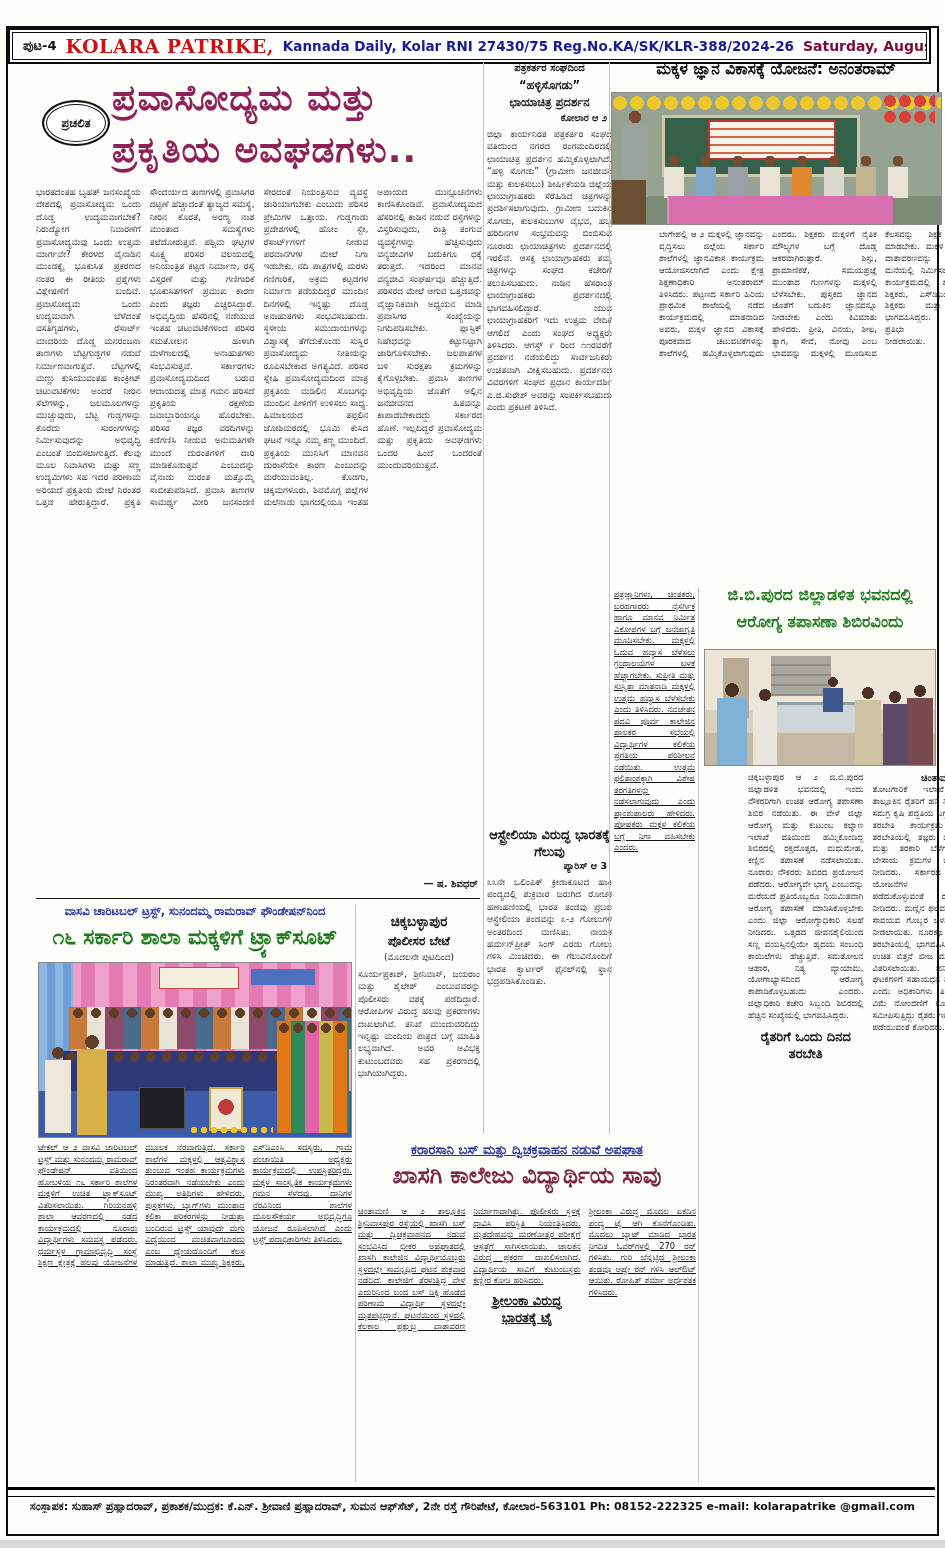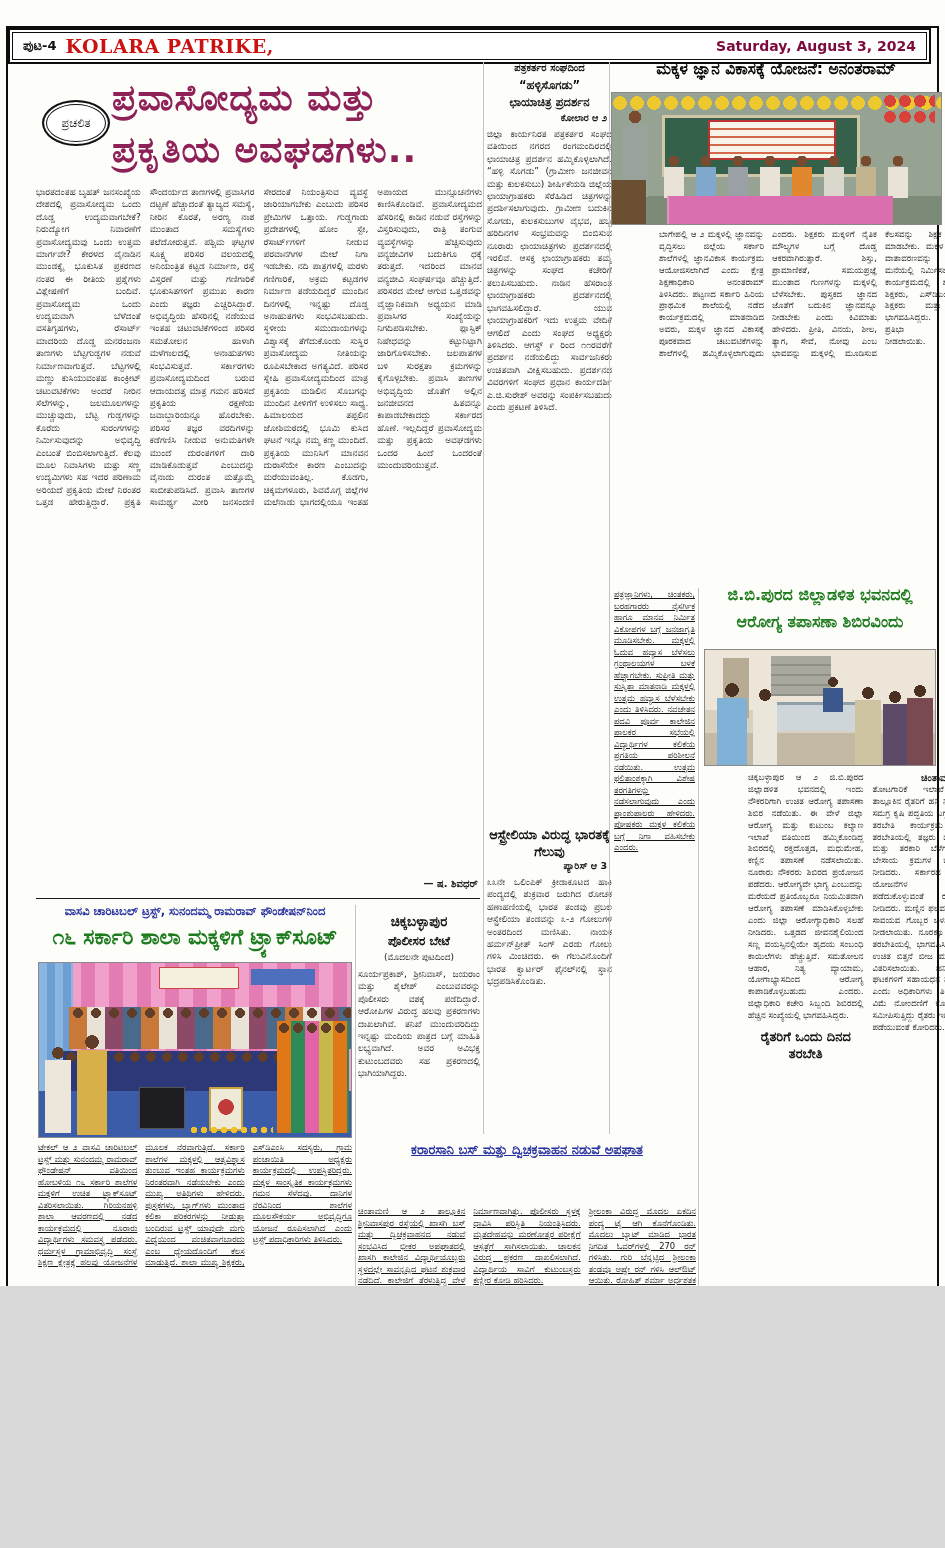--- a/index.html
+++ b/index.html
@@ -1,30 +1,30 @@
 <!DOCTYPE html>
 <html><head>
 <meta charset="utf-8">
 <style>
   html,body{margin:0;padding:0;background:#d9d9d9;}
-  #page{position:relative;width:945px;height:1286px;margin:0 auto;background:#fdfdf9;
+  #page{position:relative;width:945px;height:1540px;margin:0 auto;background:#fdfdf9;
         font-family:"DejaVu Sans",sans-serif;overflow:hidden;color:#141414;}
   .abs{position:absolute;}
   .frame{border:2px solid #0d0d0d;}
   
   .hdr-outer{left:8px;top:28px;width:923px;height:36px;border:2px solid #0d0d0d;background:#fff;padding:2px;box-sizing:border-box;}
   .hdr-inner{border:1px solid #0d0d0d;height:100%;display:flex;align-items:center;gap:9px;padding:0 10px;box-sizing:border-box;white-space:nowrap;overflow:hidden;}
   .hdr-page{font-weight:bold;font-size:13px;color:#111;}
   .hdr-brand{font-family:"DejaVu Serif",serif;font-weight:bold;font-size:19px;color:#cc1111;letter-spacing:.5px;}
   .hdr-info{font-weight:bold;font-size:13.5px;color:#1b1b96;}
   .hdr-date{margin-left:auto;font-weight:bold;font-size:14px;color:#7d0a3c;}
   
   .main-hl{font-weight:bold;font-size:36px;line-height:52px;color:#8e2158;letter-spacing:1px;}
   .badge{border:2px solid #111;border-radius:50%;display:flex;align-items:center;justify-content:center;
-         font-size:11.5px;font-weight:normal;color:#111;background:#fff;box-shadow:inset 0 0 0 2px #fff,inset 0 0 0 3px #111;}
+         font-size:11.5px;font-weight:bold;color:#111;background:#fff;box-shadow:inset 0 0 0 2px #fff,inset 0 0 0 3px #111;}
   .jt{text-align:justify;overflow:hidden;}
   .f9{font-size:9px;line-height:12.4px;}
   .f86{font-size:8.6px;line-height:11.9px;padding-left:48px;}
   .f84{font-size:8.4px;line-height:11.5px;text-decoration:underline;}
   .c2{column-count:2;column-gap:9px;}
   .c3{column-count:3;column-gap:8px;}
   .c4{column-count:4;column-gap:9px;}
   .kick-bold{font-weight:bold;text-align:center;}
   .dateline{font-size:9.5px;font-weight:bold;text-align:right;padding-right:14px;}
   .subhead{font-weight:bold;font-size:13px;line-height:17px;text-align:center;color:#111;margin:4px 0;}
@@ -41,20 +41,21 @@
 <body>
 
 <div id="page">
 
   <div class="abs frame" style="left:6px;top:26px;width:929px;height:1506px;"></div>
 
   <div class="abs hdr-outer">
     <div class="hdr-inner">
       <span class="hdr-page">ಪುಟ-4</span>
       <span class="hdr-brand">KOLARA PATRIKE,</span>
+      <span class="hdr-info">Kannada Daily, Kolar  RNI 27430/75 Reg.No.KA/SK/KLR-388/2024-26</span>
       <span class="hdr-date">Saturday, August 3, 2024</span>
     </div>
   </div>
 
   <div class="abs badge" style="left:42px;top:100px;width:64px;height:42px;">ಪ್ರಚಲಿತ</div>
   <div class="abs main-hl" style="left:112px;top:72px;width:372px;">ಪ್ರವಾಸೋದ್ಯಮ ಮತ್ತು</div>
   <div class="abs main-hl" style="left:112px;top:124px;width:380px;">ಪ್ರಕೃತಿಯ ಅವಘಡಗಳು..</div>
   <div class="abs jt f9 c4" style="left:36px;top:186px;width:446px;height:688px;">ಭಾರತದಂತಹ ಬೃಹತ್ ಜನಸಂಖ್ಯೆಯ ದೇಶದಲ್ಲಿ ಪ್ರವಾಸೋದ್ಯಮ ಒಂದು ದೊಡ್ಡ ಉದ್ಯಮವಾಗಬೇಕೆ? ನಿರುದ್ಯೋಗ ನಿವಾರಣೆಗೆ ಪ್ರವಾಸೋದ್ಯಮವು ಒಂದು ಉತ್ತಮ ಮಾರ್ಗವೇ? ಕೇರಳದ ವೈನಾಡಿನ ಮುಂಡಕ್ಕೈ ಭೂಕುಸಿತ ಪ್ರಕರಣದ ನಂತರ ಈ ರೀತಿಯ ಪ್ರಶ್ನೆಗಳು ವಿಶ್ಲೇಷಣೆಗೆ ಬಂದಿವೆ. ಪ್ರವಾಸೋದ್ಯಮ ಒಂದು ಉದ್ಯಮವಾಗಿ ಬೆಳೆದಂತೆ ವಸತಿಗೃಹಗಳು, ರೆಸಾರ್ಟ್ ಮಾದರಿಯ ದೊಡ್ಡ ಮನರಂಜನಾ ತಾಣಗಳು ಬೆಟ್ಟಗುಡ್ಡಗಳ ನಡುವೆ ನಿರ್ಮಾಣವಾಗುತ್ತವೆ. ಬೆಟ್ಟಗಳಲ್ಲಿ ಮಣ್ಣು ಕುಸಿಯುವಂತಹ ಕಾಂಕ್ರೀಟ್ ಚಟುವಟಿಕೆಗಳು ಅಂದರೆ ನೀರಿನ ಸೆಲೆಗಳನ್ನು, ಜಲಮೂಲಗಳನ್ನು ಮುಚ್ಚುವುದು, ಬೆಟ್ಟ ಗುಡ್ಡಗಳನ್ನು ಕೊರೆದು ಸುರಂಗಗಳನ್ನು ನಿರ್ಮಿಸುವುದನ್ನು ಅಭಿವೃದ್ಧಿ ಎಂಬಂತೆ ಬಿಂಬಿಸಲಾಗುತ್ತಿದೆ. ಕೆಲವು ಮೂಲ ನಿವಾಸಿಗಳು ಮತ್ತು ಸಣ್ಣ ಉದ್ಯಮಿಗಳು ಸಹ ಇದರ ಪರಿಣಾಮ ಅರಿಯದೆ ಪ್ರಕೃತಿಯ ಮೇಲೆ ನಿರಂತರ ಒತ್ತಡ ಹೇರುತ್ತಿದ್ದಾರೆ. ಪ್ರಕೃತಿ ಸೌಂದರ್ಯದ ತಾಣಗಳಲ್ಲಿ ಪ್ರವಾಸಿಗರ ದಟ್ಟಣೆ ಹೆಚ್ಚಾದಂತೆ ತ್ಯಾಜ್ಯದ ಸಮಸ್ಯೆ, ನೀರಿನ ಕೊರತೆ, ಅರಣ್ಯ ನಾಶ ಮುಂತಾದ ಸಮಸ್ಯೆಗಳು ತಲೆದೋರುತ್ತವೆ. ಪಶ್ಚಿಮ ಘಟ್ಟಗಳ ಸೂಕ್ಷ್ಮ ಪರಿಸರ ವಲಯದಲ್ಲಿ ಅನಿಯಂತ್ರಿತ ಕಟ್ಟಡ ನಿರ್ಮಾಣ, ರಸ್ತೆ ವಿಸ್ತರಣೆ ಮತ್ತು ಗಣಿಗಾರಿಕೆ ಭೂಕುಸಿತಗಳಿಗೆ ಪ್ರಮುಖ ಕಾರಣ ಎಂದು ತಜ್ಞರು ಎಚ್ಚರಿಸಿದ್ದಾರೆ. ಅಭಿವೃದ್ಧಿಯ ಹೆಸರಿನಲ್ಲಿ ನಡೆಯುವ ಇಂತಹ ಚಟುವಟಿಕೆಗಳಿಂದ ಪರಿಸರ ಸಮತೋಲನ ಹಾಳಾಗಿ ಮಳೆಗಾಲದಲ್ಲಿ ಅನಾಹುತಗಳು ಸಂಭವಿಸುತ್ತವೆ. ಸರ್ಕಾರಗಳು ಪ್ರವಾಸೋದ್ಯಮದಿಂದ ಬರುವ ಆದಾಯದತ್ತ ಮಾತ್ರ ಗಮನ ಹರಿಸದೆ ಪ್ರಕೃತಿಯ ರಕ್ಷಣೆಯ ಜವಾಬ್ದಾರಿಯನ್ನೂ ಹೊರಬೇಕು. ಪರಿಸರ ತಜ್ಞರ ವರದಿಗಳನ್ನು ಕಡೆಗಣಿಸಿ ನೀಡುವ ಅನುಮತಿಗಳೇ ಮುಂದೆ ದುರಂತಗಳಿಗೆ ದಾರಿ ಮಾಡಿಕೊಡುತ್ತವೆ ಎಂಬುದನ್ನು ವೈನಾಡು ದುರಂತ ಮತ್ತೊಮ್ಮೆ ಸಾಬೀತುಪಡಿಸಿದೆ. ಪ್ರವಾಸಿ ತಾಣಗಳ ಸಾಮರ್ಥ್ಯ ಮೀರಿ ಜನಸಂದಣಿ ಸೇರದಂತೆ ನಿಯಂತ್ರಿಸುವ ವ್ಯವಸ್ಥೆ ಜಾರಿಯಾಗಬೇಕು ಎಂಬುದು ಪರಿಸರ ಪ್ರೇಮಿಗಳ ಒತ್ತಾಯ. ಗುಡ್ಡಗಾಡು ಪ್ರದೇಶಗಳಲ್ಲಿ ಹೋಂ ಸ್ಟೇ, ರೆಸಾರ್ಟ್‌ಗಳಿಗೆ ನೀಡುವ ಪರವಾನಗಿಗಳ ಮೇಲೆ ನಿಗಾ ಇಡಬೇಕು. ನದಿ ಪಾತ್ರಗಳಲ್ಲಿ ಮರಳು ಗಣಿಗಾರಿಕೆ, ಅಕ್ರಮ ಕಟ್ಟಡಗಳ ನಿರ್ಮಾಣ ತಡೆಯದಿದ್ದರೆ ಮುಂದಿನ ದಿನಗಳಲ್ಲಿ ಇನ್ನಷ್ಟು ದೊಡ್ಡ ಅನಾಹುತಗಳು ಸಂಭವಿಸಬಹುದು. ಸ್ಥಳೀಯ ಸಮುದಾಯಗಳನ್ನು ವಿಶ್ವಾಸಕ್ಕೆ ತೆಗೆದುಕೊಂಡು ಸುಸ್ಥಿರ ಪ್ರವಾಸೋದ್ಯಮ ನೀತಿಯನ್ನು ರೂಪಿಸಬೇಕಾದ ಅಗತ್ಯವಿದೆ. ಪರಿಸರ ಸ್ನೇಹಿ ಪ್ರವಾಸೋದ್ಯಮದಿಂದ ಮಾತ್ರ ಪ್ರಕೃತಿಯ ಮಡಿಲಿನ ಸೊಬಗನ್ನು ಮುಂದಿನ ಪೀಳಿಗೆಗೆ ಉಳಿಸಲು ಸಾಧ್ಯ. ಹಿಮಾಲಯದ ತಪ್ಪಲಿನ ಜೋಶಿಮಠದಲ್ಲಿ ಭೂಮಿ ಕುಸಿದ ಘಟನೆ ಇನ್ನೂ ನಮ್ಮ ಕಣ್ಣ ಮುಂದಿದೆ. ಪ್ರಕೃತಿಯ ಮುನಿಸಿಗೆ ಮಾನವನ ದುರಾಸೆಯೇ ಕಾರಣ ಎಂಬುದನ್ನು ಮರೆಯುವಂತಿಲ್ಲ. ಕೊಡಗು, ಚಿಕ್ಕಮಗಳೂರು, ಶಿವಮೊಗ್ಗ ಜಿಲ್ಲೆಗಳ ಮಲೆನಾಡು ಭಾಗದಲ್ಲಿಯೂ ಇಂತಹ ಅಪಾಯದ ಮುನ್ಸೂಚನೆಗಳು ಕಾಣಿಸಿಕೊಂಡಿವೆ. ಪ್ರವಾಸೋದ್ಯಮದ ಹೆಸರಿನಲ್ಲಿ ಕಾಡಿನ ನಡುವೆ ರಸ್ತೆಗಳನ್ನು ವಿಸ್ತರಿಸುವುದು, ರಾತ್ರಿ ತಂಗುವ ವ್ಯವಸ್ಥೆಗಳನ್ನು ಹೆಚ್ಚಿಸುವುದು ವನ್ಯಜೀವಿಗಳ ಬದುಕಿಗೂ ಧಕ್ಕೆ ತರುತ್ತದೆ. ಇದರಿಂದ ಮಾನವ ವನ್ಯಜೀವಿ ಸಂಘರ್ಷವೂ ಹೆಚ್ಚುತ್ತಿದೆ. ಪರಿಸರದ ಮೇಲೆ ಆಗುವ ಒತ್ತಡವನ್ನು ವೈಜ್ಞಾನಿಕವಾಗಿ ಅಧ್ಯಯನ ಮಾಡಿ ಪ್ರವಾಸಿಗರ ಸಂಖ್ಯೆಯನ್ನು ನಿಗದಿಪಡಿಸಬೇಕು. ಪ್ಲಾಸ್ಟಿಕ್ ನಿಷೇಧವನ್ನು ಕಟ್ಟುನಿಟ್ಟಾಗಿ ಜಾರಿಗೊಳಿಸಬೇಕು. ಜಲಪಾತಗಳ ಬಳಿ ಸುರಕ್ಷತಾ ಕ್ರಮಗಳನ್ನು ಕೈಗೊಳ್ಳಬೇಕು. ಪ್ರವಾಸಿ ತಾಣಗಳ ಅಭಿವೃದ್ಧಿಯ ಜೊತೆಗೆ ಅಲ್ಲಿನ ಜನಜೀವನದ ಹಿತವನ್ನೂ ಕಾಪಾಡಬೇಕಾದದ್ದು ಸರ್ಕಾರದ ಹೊಣೆ. ಇಲ್ಲದಿದ್ದರೆ ಪ್ರವಾಸೋದ್ಯಮ ಮತ್ತು ಪ್ರಕೃತಿಯ ಅವಘಡಗಳು ಒಂದರ ಹಿಂದೆ ಒಂದರಂತೆ ಮುಂದುವರಿಯುತ್ತವೆ.</div>
   <div class="abs byline" style="left:356px;top:878px;width:122px;">— ಷ. ಶಿವಧರ್</div>
   <div class="abs hrule" style="left:36px;top:898px;width:444px;"></div>
@@ -131,20 +132,21 @@
     <div style="position:absolute;left:150px;bottom:2px;width:84px;height:10px;background-image:radial-gradient(circle 3.5px at 5px 5px,#f2c12c 96%,rgba(0,0,0,0) 97%);background-size:10px 10px;background-repeat:repeat-x;"></div>
   </div>
   <div class="abs jt f84 c3" style="left:38px;top:1142px;width:314px;height:340px;">ಟೇಕಲ್ ಆ ೨   ವಾಸವಿ ಚಾರಿಟಬಲ್ ಟ್ರಸ್ಟ್ ಮತ್ತು ಸುನಂದಮ್ಮ ರಾಮರಾವ್ ಫೌಂಡೇಷನ್ ವತಿಯಿಂದ ಹೋಬಳಿಯ ೧೬ ಸರ್ಕಾರಿ ಶಾಲೆಗಳ ಮಕ್ಕಳಿಗೆ ಉಚಿತ ಟ್ರ್ಯಾಕ್‌ಸೂಟ್ ವಿತರಿಸಲಾಯಿತು. ಗಿರಿಯನಹಳ್ಳಿ ಶಾಲಾ ಆವರಣದಲ್ಲಿ ನಡೆದ ಕಾರ್ಯಕ್ರಮದಲ್ಲಿ ನೂರಾರು ವಿದ್ಯಾರ್ಥಿಗಳು ಸಮವಸ್ತ್ರ ಪಡೆದರು. ಧರ್ಮಸ್ಥಳ ಗ್ರಾಮಾಭಿವೃದ್ಧಿ ಸಂಸ್ಥೆ ಶಿಕ್ಷಣ ಕ್ಷೇತ್ರಕ್ಕೆ ಹಲವು ಯೋಜನೆಗಳ ಮೂಲಕ ನೆರವಾಗುತ್ತಿದೆ. ಸರ್ಕಾರಿ ಶಾಲೆಗಳ ಮಕ್ಕಳಲ್ಲಿ ಆತ್ಮವಿಶ್ವಾಸ ತುಂಬುವ ಇಂತಹ ಕಾರ್ಯಕ್ರಮಗಳು ನಿರಂತರವಾಗಿ ನಡೆಯಬೇಕು ಎಂದು ಮುಖ್ಯ ಅತಿಥಿಗಳು ಹೇಳಿದರು. ಪುಸ್ತಕಗಳು, ಬ್ಯಾಗ್‌ಗಳು ಮುಂತಾದ ಕಲಿಕಾ ಪರಿಕರಗಳನ್ನು ನೀಡುತ್ತಾ ಬಂದಿರುವ ಟ್ರಸ್ಟ್ ಯಾವುದೇ ಮಗು ವಿದ್ಯೆಯಿಂದ ವಂಚಿತವಾಗಬಾರದು ಎಂಬ ಧ್ಯೇಯದೊಂದಿಗೆ ಕೆಲಸ ಮಾಡುತ್ತಿದೆ. ಶಾಲಾ ಮುಖ್ಯ ಶಿಕ್ಷಕರು, ಎಸ್‌ಡಿಎಂಸಿ ಸದಸ್ಯರು, ಗ್ರಾಮ ಪಂಚಾಯಿತಿ ಅಧ್ಯಕ್ಷರು ಕಾರ್ಯಕ್ರಮದಲ್ಲಿ ಉಪಸ್ಥಿತರಿದ್ದರು. ಮಕ್ಕಳ ಸಾಂಸ್ಕೃತಿಕ ಕಾರ್ಯಕ್ರಮಗಳು ಗಮನ ಸೆಳೆದವು. ದಾನಿಗಳ ನೆರವಿನಿಂದ ಶಾಲೆಗಳ ಮೂಲಸೌಕರ್ಯ ಅಭಿವೃದ್ಧಿಗೂ ಯೋಜನೆ ರೂಪಿಸಲಾಗಿದೆ ಎಂದು ಟ್ರಸ್ಟ್ ಪದಾಧಿಕಾರಿಗಳು ತಿಳಿಸಿದರು.</div>
 
   <div class="abs subhead" style="left:358px;top:908px;width:122px;font-size:13.5px;line-height:19px;">ಚಿಕ್ಕಬಳ್ಳಾಪುರ</div>
   <div class="abs subhead" style="left:358px;top:928px;width:122px;font-size:12px;line-height:19px;">ಪೊಲೀಸರ ಬೇಟೆ</div>
   <div class="abs" style="left:358px;top:952px;width:122px;text-align:center;font-size:9px;">(ಮೊದಲನೇ ಪುಟದಿಂದ)</div>
   <div class="abs jt f9" style="left:358px;top:968px;width:122px;height:166px;">ಸೂರ್ಯಪ್ರಕಾಶ್, ಶ್ರೀನಿವಾಸ್, ಜಯರಾಂ ಮತ್ತು ಶೈಲೇಶ್ ಎಂಬುವವರನ್ನು ಪೊಲೀಸರು ವಶಕ್ಕೆ ಪಡೆದಿದ್ದಾರೆ. ಆರೋಪಿಗಳ ವಿರುದ್ಧ ಹಲವು ಪ್ರಕರಣಗಳು ದಾಖಲಾಗಿವೆ. ತನಿಖೆ ಮುಂದುವರಿದಿದ್ದು ಇನ್ನಷ್ಟು ಮಂದಿಯ ಪಾತ್ರದ ಬಗ್ಗೆ ಮಾಹಿತಿ ಲಭ್ಯವಾಗಿದೆ. ಅವರ ಅವಿಭಕ್ತ ಕುಟುಂಬದವರು ಸಹ ಪ್ರಕರಣದಲ್ಲಿ ಭಾಗಿಯಾಗಿದ್ದರು.</div>
 
   <div class="abs navy-kick" style="left:358px;top:1142px;width:338px;font-size:13px;text-decoration:underline;">ಕರಾರಸಾನಿ ಬಸ್ ಮತ್ತು ದ್ವಿಚಕ್ರವಾಹನ ನಡುವೆ ಅಪಘಾತ</div>
+  <div class="abs" style="left:358px;top:1162px;width:338px;text-align:center;font-weight:bold;font-size:23px;color:#7c2546;">ಖಾಸಗಿ ಕಾಲೇಜು ವಿದ್ಯಾರ್ಥಿಯ ಸಾವು</div>
   <div class="abs jt f84 c3" style="left:358px;top:1206px;width:338px;height:276px;">
     <div style="display:inline;">ಚಿಂತಾಮಣಿ ಆ ೨   ತಾಲ್ಲೂಕಿನ ಶ್ರೀನಿವಾಸಪುರ ರಸ್ತೆಯಲ್ಲಿ ಖಾಸಗಿ ಬಸ್ ಮತ್ತು ದ್ವಿಚಕ್ರವಾಹನದ ನಡುವೆ ಸಂಭವಿಸಿದ ಭೀಕರ ಅಪಘಾತದಲ್ಲಿ ಖಾಸಗಿ ಕಾಲೇಜಿನ ವಿದ್ಯಾರ್ಥಿಯೊಬ್ಬರು ಸ್ಥಳದಲ್ಲೇ ಸಾವನ್ನಪ್ಪಿದ ಘಟನೆ ಶುಕ್ರವಾರ ನಡೆದಿದೆ. ಕಾಲೇಜಿಗೆ ತೆರಳುತ್ತಿದ್ದ ವೇಳೆ ಎದುರಿನಿಂದ ಬಂದ ಬಸ್ ಡಿಕ್ಕಿ ಹೊಡೆದ ಪರಿಣಾಮ ವಿದ್ಯಾರ್ಥಿ ಸ್ಥಳದಲ್ಲೇ ಮೃತಪಟ್ಟಿದ್ದಾನೆ. ಘಟನೆಯಿಂದ ಸ್ಥಳದಲ್ಲಿ ಕೆಲಕಾಲ ಪ್ರಕ್ಷುಬ್ಧ ವಾತಾವರಣ ನಿರ್ಮಾಣವಾಗಿತ್ತು. ಪೊಲೀಸರು ಸ್ಥಳಕ್ಕೆ ಧಾವಿಸಿ ಪರಿಸ್ಥಿತಿ ನಿಯಂತ್ರಿಸಿದರು. ಮೃತದೇಹವನ್ನು ಮರಣೋತ್ತರ ಪರೀಕ್ಷೆಗೆ ಆಸ್ಪತ್ರೆಗೆ ಸಾಗಿಸಲಾಯಿತು. ಚಾಲಕನ ವಿರುದ್ಧ ಪ್ರಕರಣ ದಾಖಲಿಸಲಾಗಿದೆ. ವಿದ್ಯಾರ್ಥಿಯ ಸಾವಿಗೆ ಕುಟುಂಬಸ್ಥರು ಕಣ್ಣೀರ ಕೋಡಿ ಹರಿಸಿದರು.</div>
     <div class="subhead" style="margin-top:5px;">ಶ್ರೀಲಂಕಾ ವಿರುದ್ಧ ಭಾರತಕ್ಕೆ ಟೈ</div>
     <div style="display:inline;">ಶ್ರೀಲಂಕಾ ವಿರುದ್ಧ ಮೊದಲ ಏಕದಿನ ಪಂದ್ಯ ಟೈ ಆಗಿ ಕೊನೆಗೊಂಡಿತು. ಮೊದಲು ಬ್ಯಾಟ್ ಮಾಡಿದ ಭಾರತ ನಿಗದಿತ ಓವರ್‌ಗಳಲ್ಲಿ 270 ರನ್ ಗಳಿಸಿತು. ಗುರಿ ಬೆನ್ನಟ್ಟಿದ ಶ್ರೀಲಂಕಾ ತಂಡವೂ ಅಷ್ಟೇ ರನ್ ಗಳಿಸಿ ಆಲ್ಔಟ್ ಆಯಿತು. ರೋಹಿತ್ ಶರ್ಮಾ ಅರ್ಧಶತಕ ಗಳಿಸಿದರು.</div>
   </div>
 
   <div class="abs vrule" style="left:483px;top:62px;height:1072px;"></div>
   <div class="abs vrule" style="left:609px;top:62px;height:1072px;"></div>
   <div class="abs vrule" style="left:698px;top:588px;height:894px;"></div>
   <div class="abs vrule" style="left:355px;top:905px;height:577px;"></div>

